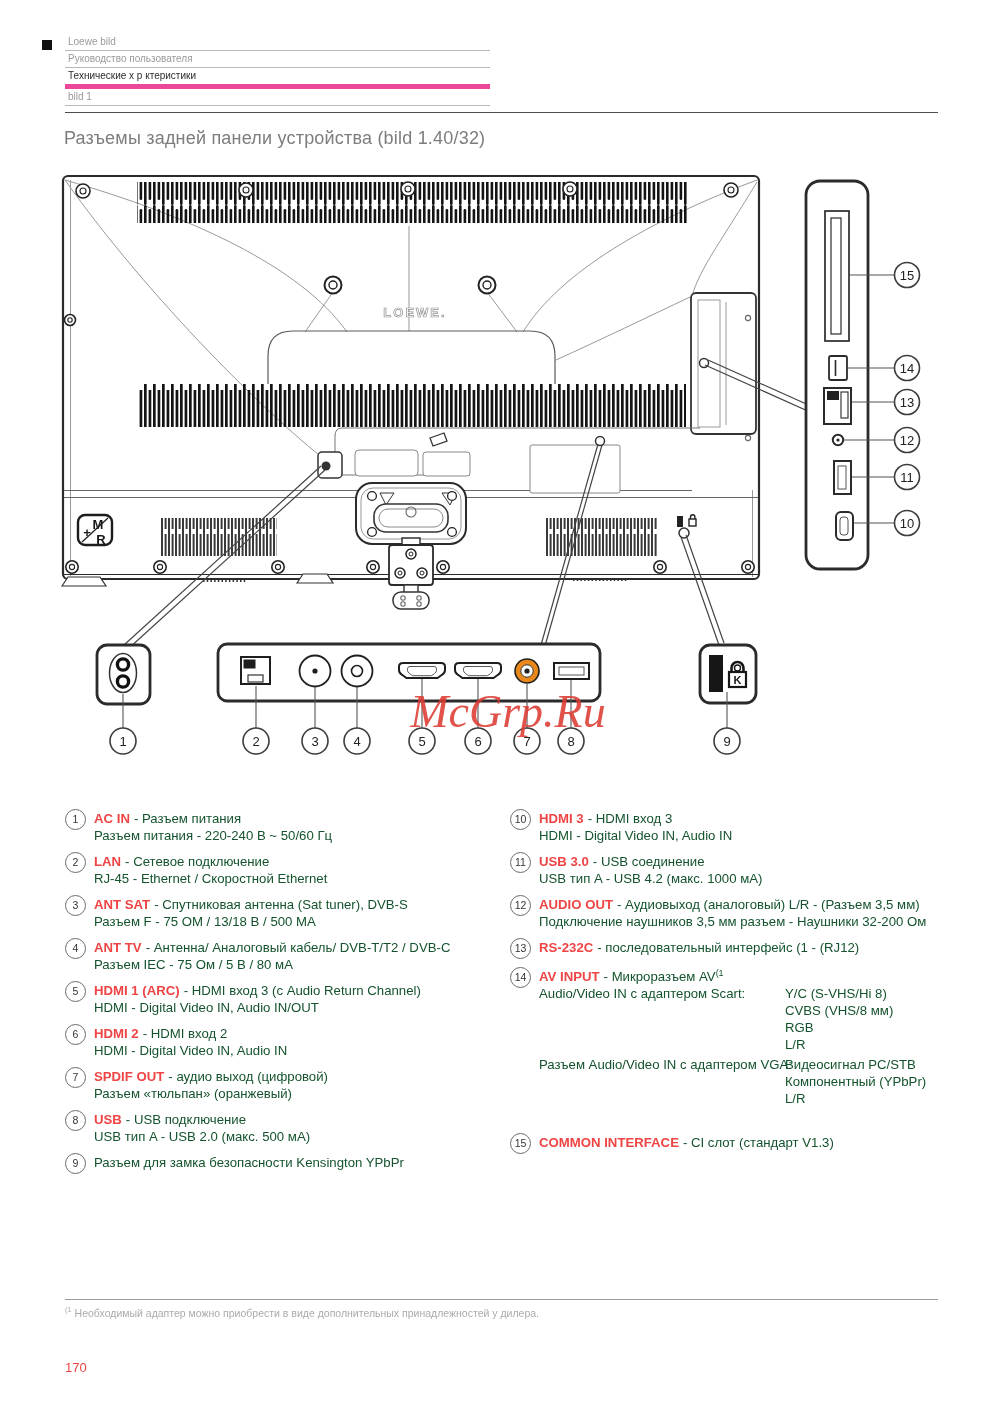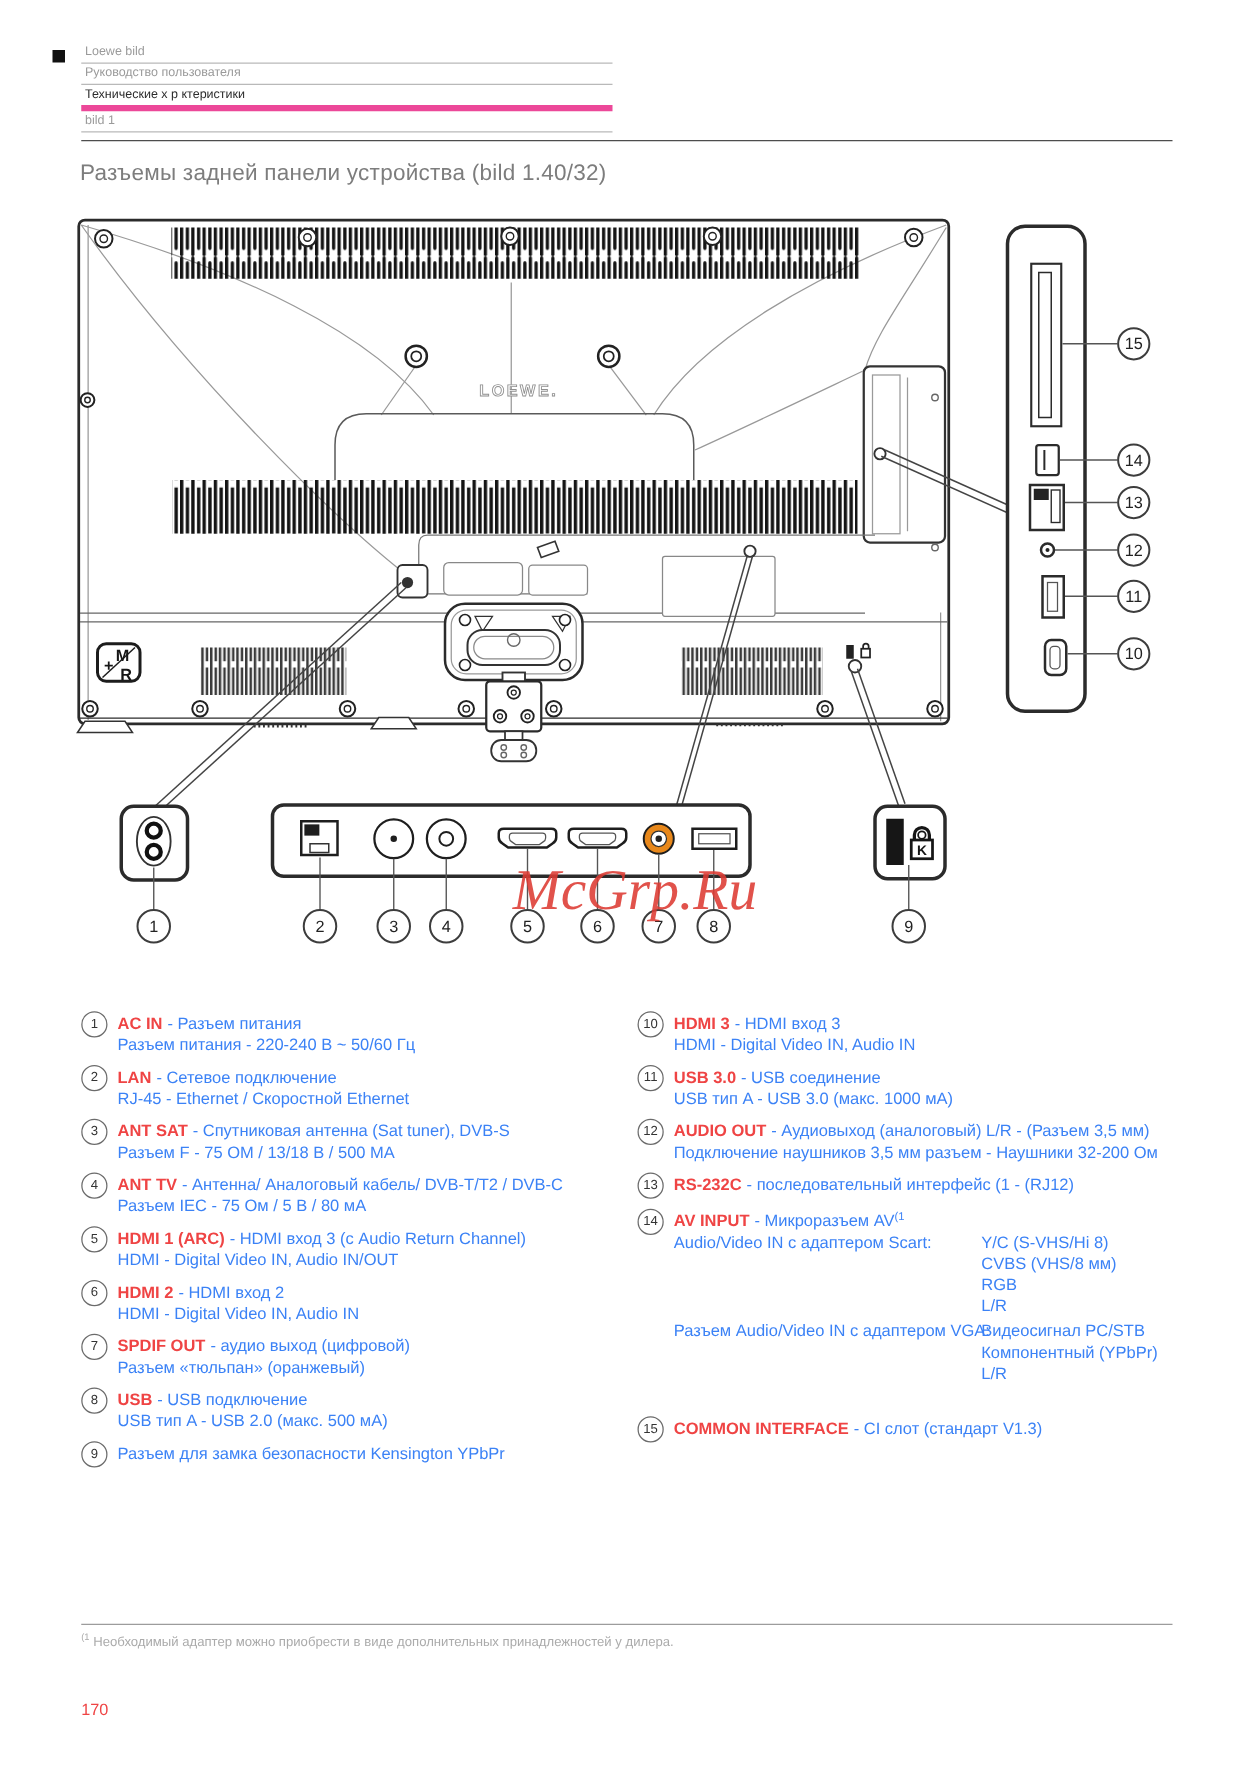--- a/index.html
+++ b/index.html
@@ -31,21 +31,21 @@
 
   
   .legend{position:absolute;font-size:13.2px;line-height:17px;}
   .legend-left{left:65px;top:810px;width:440px;}
   .legend-right{left:510px;top:810px;width:460px;}
   .li{display:flex;gap:8px;margin-bottom:9px;}
   .lnum{flex:0 0 auto;width:19px;height:19px;border:1.4px solid #6b6b6b;border-radius:50%;
         font-size:10.5px;color:#333;display:flex;align-items:center;justify-content:center;margin-top:-1px;}
   .txt{flex:1;}
   .term{font-weight:bold;color:#ef4444;}
-  .desc{color:#3b82f6;}
+  .desc{color:#14532d;}
   .term + .desc{margin-left:4px;}
   sup.desc{font-size:9px;line-height:0;}
   .subrow{position:relative;min-height:68px;}
   .subrow.vga{min-height:51px;margin-top:3px;}
   .subcol{position:absolute;left:246px;top:0;}
   .gap15{margin-bottom:18px;}
 
   
   .footrule{position:absolute;left:65px;top:1299px;width:873px;border-top:1px solid #9c9c9c;}
   .footnote{position:absolute;left:65px;top:1305px;width:873px;font-size:10.5px;color:#ababab;}
@@ -451,21 +451,21 @@
       <div class="lnum">10</div>
       <div class="txt">
           <div><span class="term">HDMI 3</span><span class="desc">- HDMI вход 3</span></div>
       <div class="desc">HDMI - Digital Video IN, Audio IN</div>
         </div>
     </div>
     <div class="li">
       <div class="lnum">11</div>
       <div class="txt">
           <div><span class="term">USB 3.0</span><span class="desc">- USB соединение</span></div>
-      <div class="desc">USB тип A - USB 3.0 (макс. 1000 мА)</div>
+      <div class="desc">USB тип A - USB 4.2 (макс. 1000 мА)</div>
         </div>
     </div>
     <div class="li">
       <div class="lnum">12</div>
       <div class="txt">
           <div><span class="term">AUDIO OUT</span><span class="desc">- Аудиовыход (аналоговый) L/R - (Разъем 3,5 мм)</span></div>
       <div class="desc">Подключение наушников 3,5 мм разъем - Наушники 32-200 Ом</div>
         </div>
     </div>
     <div class="li">

